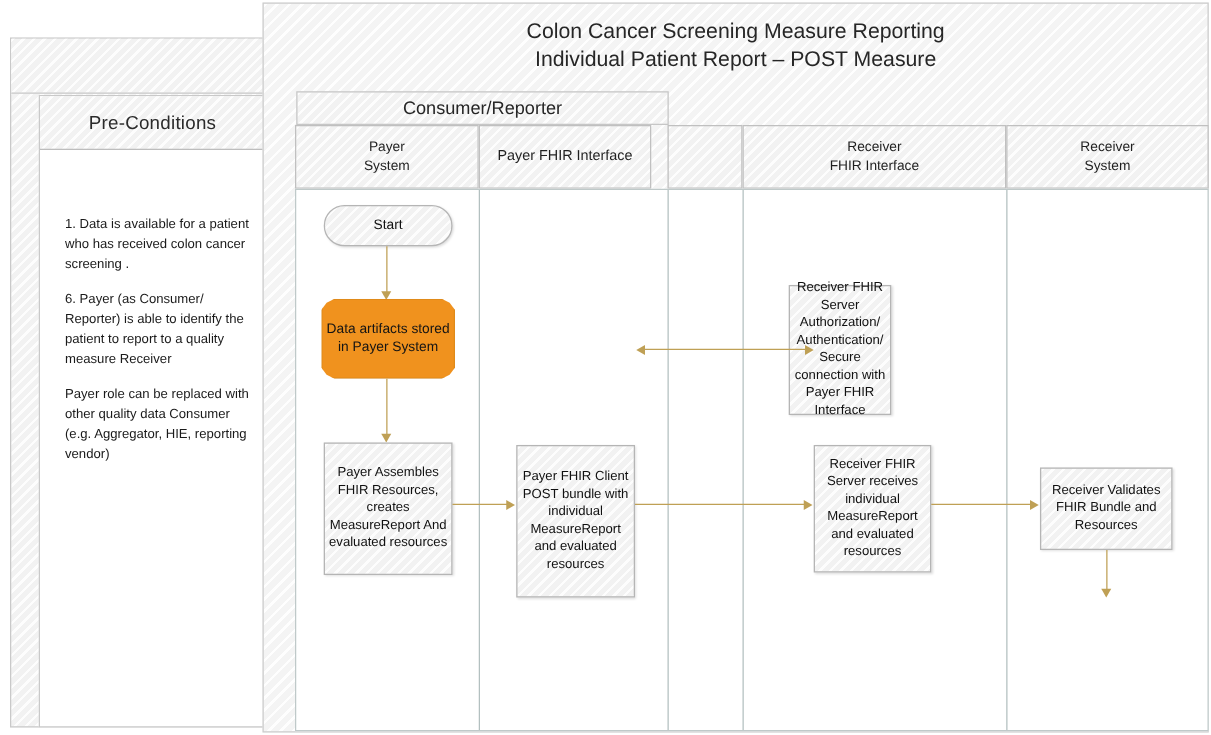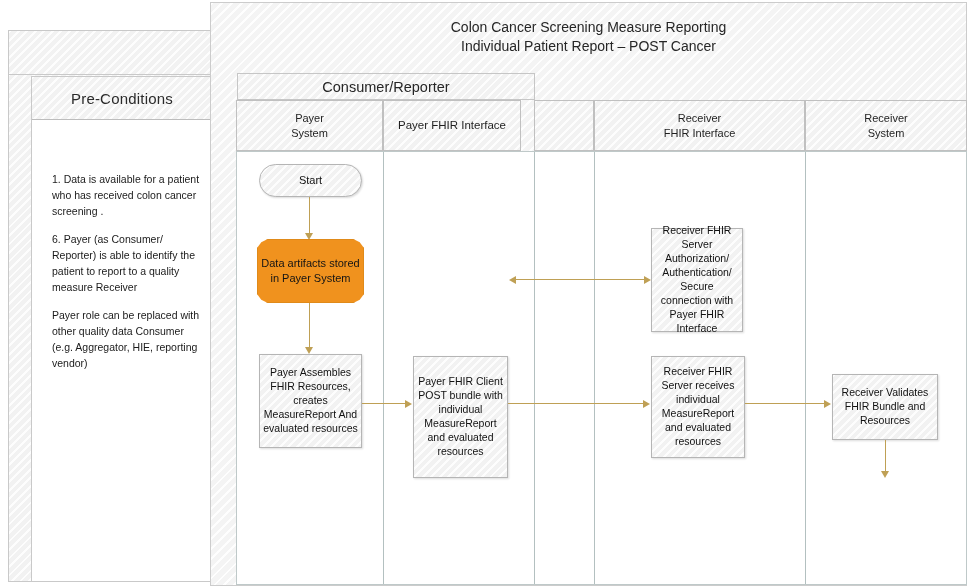--- a/index.html
+++ b/index.html
@@ -54,21 +54,21 @@
   
   #diagram{
     position:absolute;left:210px;top:2px;width:757px;height:584px;
     border:1px solid #cccccc;box-sizing:border-box;
   }
   #title-block{
     position:absolute;left:0;top:0;width:100%;height:68px;
     display:flex;flex-direction:column;align-items:center;justify-content:center;
     box-sizing:border-box;
   }
-  #title-line1,#title-line2{font-size:14px;color:#262626;line-height:1.33;}
+  #title-line1,#title-line2{font-size:17px;color:#262626;line-height:1.33;}
 
   
   #group-header{
     position:absolute;left:26px;top:70px;width:298px;height:27px;
     border:1px solid #c6c6c6;box-sizing:border-box;
     display:flex;align-items:center;justify-content:center;
     font-size:14.5px;color:#262626;
   }
 
   
@@ -131,21 +131,21 @@
       <p>6. Payer (as Consumer/ Reporter) is able to identify the patient to report to a quality measure Receiver</p>
       <p>Payer role can be replaced with other quality data Consumer (e.g. Aggregator, HIE, reporting vendor)</p>
     </div>
   </div>
 </div>
 
 <div id="diagram" class="hatch-light">
 
   <div id="title-block">
     <div id="title-line1">Colon Cancer Screening Measure Reporting</div>
-    <div id="title-line2">Individual Patient Report – POST Cancer</div>
+    <div id="title-line2">Individual Patient Report – POST Measure</div>
   </div>
 
   <div id="group-header" class="hatch">Consumer/Reporter</div>
 
   <div id="lane-header-row">
     <div class="lane-head hatch" style="left:0px;width:147px;">
       <span>
         <span>Payer</span><br>
         <span>System</span>
       </span>
@@ -177,26 +177,26 @@
     <div class="node start hatch" style="left:22px;top:12px;width:103px;height:33px;">Start</div>
 
     <div class="conn v" style="left:72px;top:45px;height:38px;"></div>
     <div class="arrow down" style="left:68px;top:81px;"></div>
 
     <div class="node data" style="left:20px;top:87px;width:107px;height:64px;">Data artifacts stored in Payer System</div>
 
     <div class="conn v" style="left:72px;top:151px;height:46px;"></div>
     <div class="arrow down" style="left:68px;top:195px;"></div>
 
-    <div class="node hatch" style="left:22px;top:202px;width:103px;height:94px;">Payer Assembles FHIR Resources, creates MeasureReport And evaluated resources</div>
+    <div class="node hatch" style="left:22px;top:202px;width:103px;height:106px;">Payer Assembles FHIR Resources, creates MeasureReport And evaluated resources</div>
 
 
     <div class="node hatch" style="left:176px;top:204px;width:95px;height:122px;">Payer FHIR Client POST bundle with individual MeasureReport and evaluated resources</div>
 
-    <div class="node hatch" style="left:414px;top:76px;width:92px;height:104px;">Receiver FHIR Server Authorization/ Authentication/ Secure connection with Payer FHIR Interface</div>
+    <div class="node hatch" style="left:394px;top:76px;width:82px;height:104px;">Receiver FHIR Server Authorization/ Authentication/ Secure connection with Payer FHIR Interface</div>
 
     <div class="node hatch" style="left:414px;top:204px;width:94px;height:102px;">Receiver FHIR Server receives individual MeasureReport and evaluated resources</div>
 
     <div class="node hatch" style="left:595px;top:222px;width:106px;height:66px;">Receiver Validates FHIR Bundle and Resources</div>
 
 
     <div class="conn h" style="left:279px;top:127px;width:128px;"></div>
     <div class="arrow left" style="left:272px;top:124px;"></div>
     <div class="arrow right" style="left:407px;top:124px;"></div>
 

